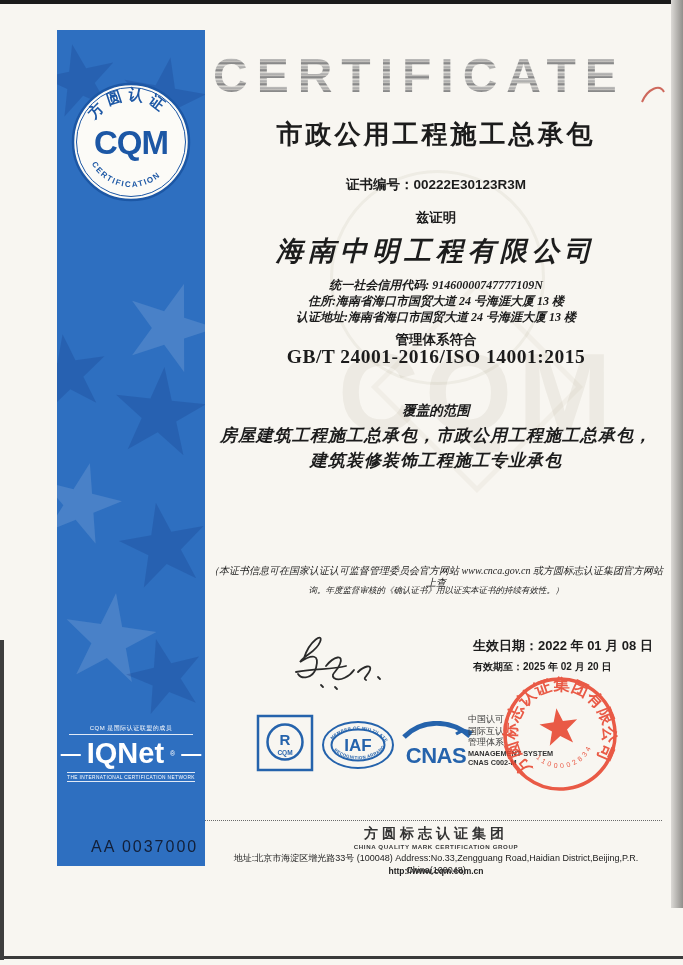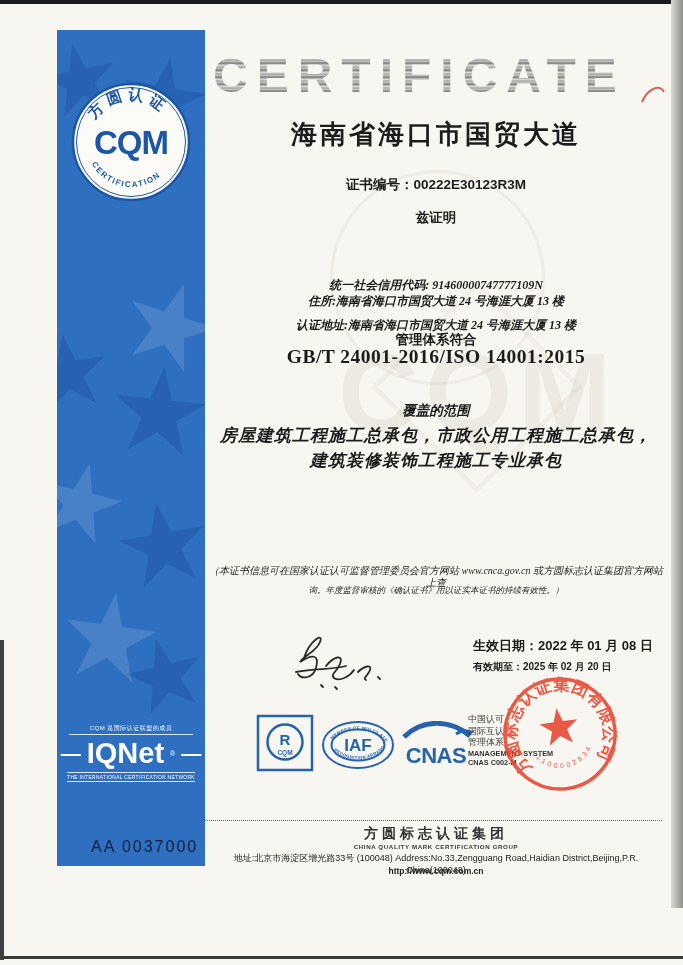--- a/index.html
+++ b/index.html
@@ -108,30 +108,31 @@
       <div class="tagline">THE INTERNATIONAL CERTIFICATION NETWORK</div>
     </div>
 
     <div id="serial">AA 0037000</div>
   </aside>
 
   <svg class="abs" style="left:640px;top:82px;" width="26" height="26" viewBox="0 0 26 26">
     <path d="M2,20 C8,6 20,2 24,10" stroke="#c0392b" stroke-width="2" fill="none" opacity=".75"></path>
   </svg>
 
-  <div class="c hei" style="top:117px;font-size:26px;font-weight:700;letter-spacing:3px;">海南省海口市国贸大道</div>
+  <div class="c hei" style="top:117px;font-size:26px;font-weight:700;letter-spacing:3px;">市政公用工程施工总承包</div>
 
   <div class="c hei" style="top:176px;font-size:13.5px;font-weight:700;"><span>证书编号：</span><span style="font-weight:600;">00222E30123R3M</span></div>
 
   <div class="c hei" style="top:209px;font-size:13.5px;font-weight:700;">兹证明</div>
 
+  <div class="c kai" style="top:233px;font-size:27px;font-weight:700;letter-spacing:5px;">海南中明工程有限公司</div>
 
   <div class="c kai" style="top:277px;font-size:12px;font-weight:600;">统一社会信用代码: 91460000747777109N</div>
   <div class="c kai" style="top:293px;font-size:12px;font-weight:600;">住所:海南省海口市国贸大道 24 号海涯大厦 13 楼</div>
-  <div class="c kai" style="top:309px;font-size:12px;font-weight:600;margin-top:8px;">认证地址:海南省海口市国贸大道 24 号海涯大厦 13 楼</div>
+  <div class="c kai" style="top:309px;font-size:12px;font-weight:600;">认证地址:海南省海口市国贸大道 24 号海涯大厦 13 楼</div>
 
   <div class="c hei" style="top:331px;font-size:13.5px;font-weight:700;">管理体系符合</div>
   <div class="c serif" style="top:346px;font-size:19.5px;font-weight:700;letter-spacing:.5px;">GB/T 24001-2016/ISO 14001:2015</div>
 
   <div class="c hei" style="top:402px;font-size:13.5px;font-weight:700;font-style:italic;">覆盖的范围</div>
   <div class="c kai" style="top:449px;font-size:17px;font-weight:600;letter-spacing:1px;">建筑装修装饰工程施工专业承包</div>
   <div class="c kai" style="top:424px;font-size:17px;font-weight:600;letter-spacing:1px;">房屋建筑工程施工总承包，市政公用工程施工总承包，</div>
 
   <div class="c kai" style="top:565px;font-size:10px;line-height:12px;">（本证书信息可在国家认证认可监督管理委员会官方网站 www.cnca.gov.cn 或方圆标志认证集团官方网站上查</div>
   <div class="c kai" style="top:584px;font-size:8.5px;line-height:12px;">询。年度监督审核的《确认证书》用以证实本证书的持续有效性。）</div>

